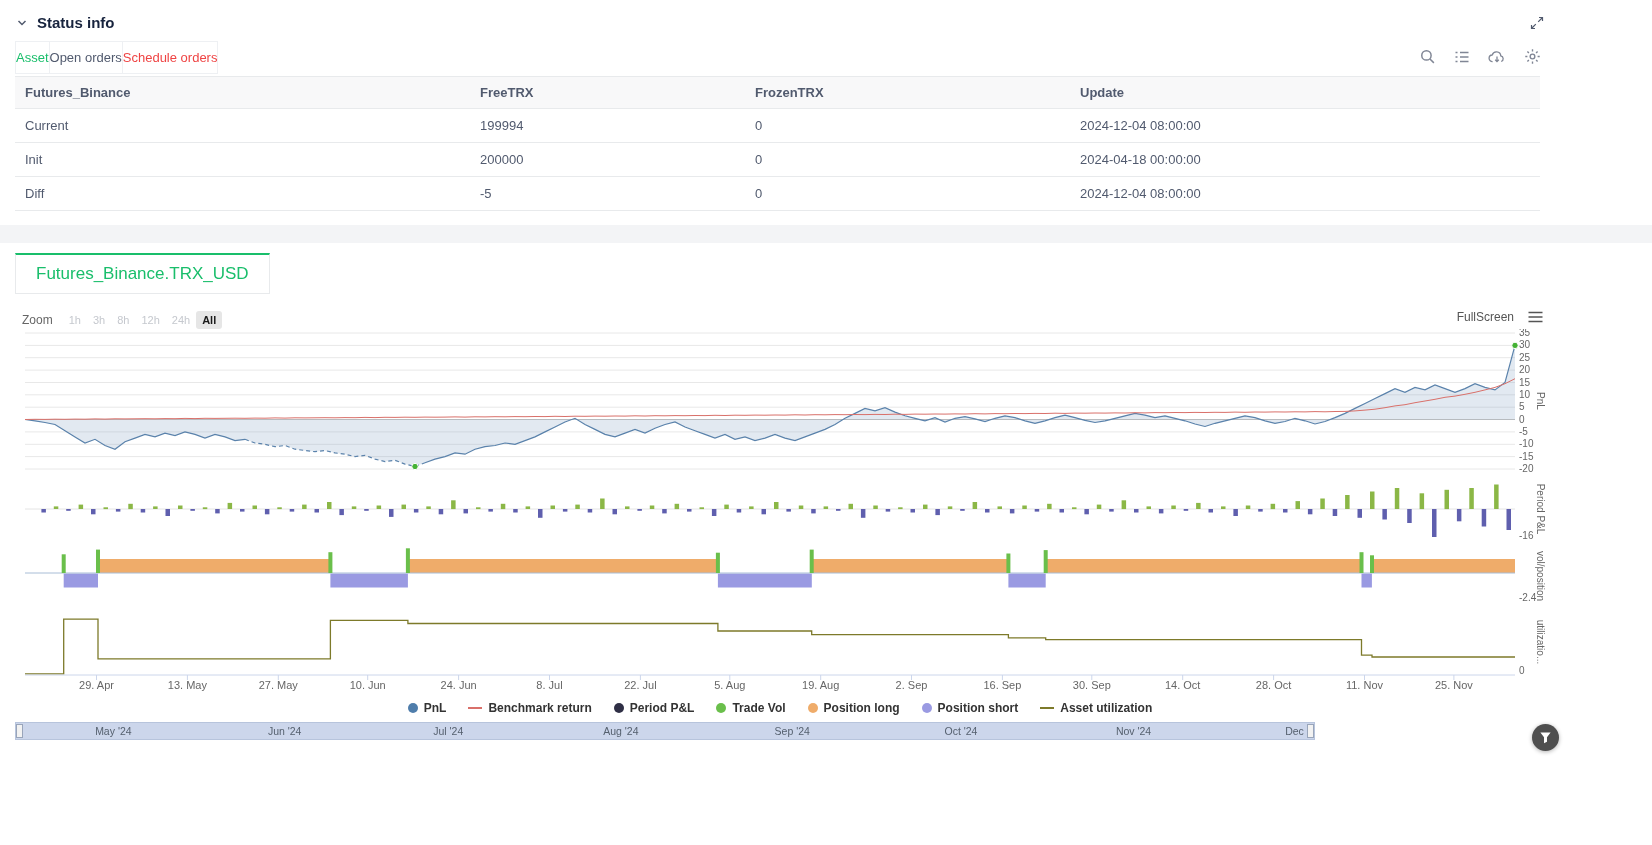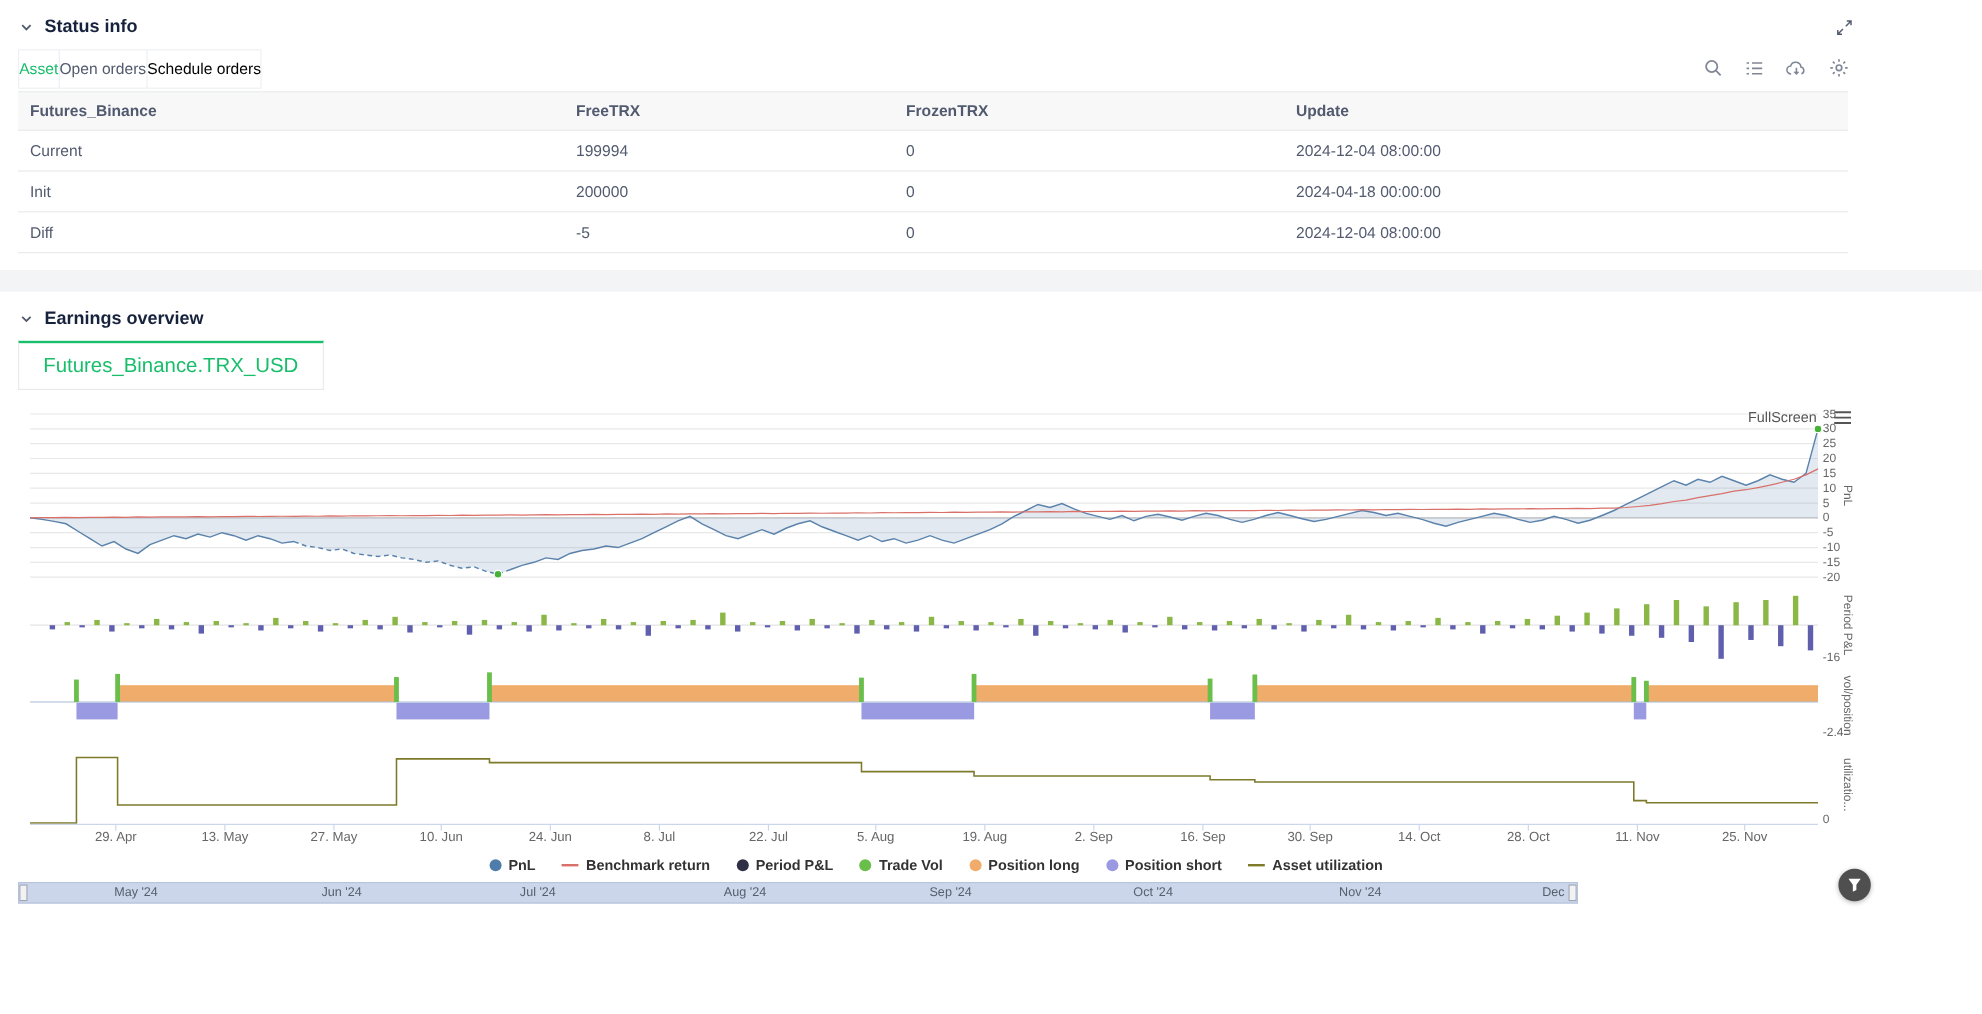--- a/index.html
+++ b/index.html
@@ -4,38 +4,38 @@
 <style>
 *{box-sizing:border-box;margin:0;padding:0}
 body{width:1652px;height:845px;background:#fff;font-family:"Liberation Sans",sans-serif;color:#515a6e;position:relative;overflow:hidden}
 .p-head{position:relative;display:flex;gap:8px;padding:14px 15px 0;width:1560px}
 .p-title{font-size:15px;font-weight:bold;color:#17233d}
 .icon-btn{display:inline-flex;align-items:center;justify-content:center;cursor:pointer;background:none;border:none;padding:0}
 .expand{position:absolute;right:16px;top:16px}
 .tabs-row{position:relative;display:flex;align-items:center;margin:10px 0 0 15px;width:1530px}
 .tab{padding:8px 0;font-size:13px;color:#515a6e;background:#fff;border:1px solid #eef0f3;margin-right:-1px;cursor:pointer;white-space:nowrap}
 .tab.t-active{color:#19be6b}
-.tab.t-green{color:#000000}
+.tab.t-green{color:#ef4444}
 .status-toolbar{position:absolute;right:4px;top:7px;display:flex;gap:18px;align-items:center}
 table.itable{width:1525px;margin:2px 0 0 15px;border-collapse:collapse;font-size:13px}
 .itable th{background:#f8f8f9;text-align:left;font-weight:bold;color:#515a6e;padding:8px 10px;border-bottom:1px solid #e8eaec;border-top:1px solid #e8eaec}
 .itable td{padding:9px 10px;border-bottom:1px solid #e8eaec;color:#515a6e}
 .c-link{color:#2d8cf0;cursor:pointer}
 .c-red{color:#ed4014}
 .band{height:18px;background:#f3f4f6;margin-top:14px;width:1652px}
 .etab-row{margin:10px 0 0 15px}
 .etab{display:inline-block;padding:9px 20px;font-size:17px;color:#19be6b;background:#fff;border:1px solid #e8eaec;border-top:2px solid #19be6b;cursor:pointer}
 .stats-row{position:relative;width:1530px;margin:16px 0 0 15px;text-align:center;font-size:13px;color:#333}
 .fullscreen-wrap{position:absolute;right:2px;top:0;display:flex;align-items:center;gap:14px}
 .fullscreen{font-size:12px;color:#555;cursor:pointer}
 .zoom-row{display:flex;align-items:center;gap:6px;margin:10px 0 0 22px}
 .zoom-label{font-size:12px;color:#666;margin-right:4px}
 .zoom-btn{font-size:11px;color:#c5c8ce;background:none;border:none;padding:3px 6px;cursor:pointer;font-family:inherit}
 .zoom-btn.sel{color:#1a1a1a;background:#e6e6e6;border-radius:3px;font-weight:bold}
-.chart-wrap{margin:12px 0 0 15px}
+.chart-wrap{margin:0 0 0 15px}
 svg text{font-family:"Liberation Sans",sans-serif}
 .axlbl{font-size:10px;fill:#666}
 .xlbl{font-size:11px;fill:#666;text-anchor:middle}
 .ptitle{font-size:10px;fill:#666}
 .legend{display:flex;justify-content:center;gap:22px;margin-top:2px;width:1530px;margin-left:15px;align-items:center}
 .lg-item{display:inline-flex;align-items:center;gap:6px;cursor:pointer}
 .lg-dot{width:10px;height:10px;border-radius:50%}
 .lg-line{width:14px;height:2px}
 .lg-txt{font-size:12px;font-weight:bold;color:#333}
 .navigator{position:relative;width:1300px;height:18px;margin:7px 0 0 15px;background:#ccd6eb;border:1px solid #b7c4dc;overflow:hidden}
@@ -132,46 +132,42 @@
         <td>0</td>
         <td>2024-12-04 08:00:00</td>
       </tr>
     </tbody>
   </table>
 </section>
 
 <div class="band"></div>
 
 <section>
-  <div class="p-head">
-    <span class="icon-btn">
-      <svg width="14" height="14" viewBox="0 0 14 14">
-          <path d="M3.5 5l3.5 3.5L10.5 5" stroke="#515a6e" fill="none" stroke-width="1.5"></path>
-        </svg>
-    </span>
-    <span class="p-title">Earnings overview</span>
-  </div>
 
   <div class="etab-row">
     <div class="etab">Futures_Binance.TRX_USD</div>
   </div>
 
   <div class="stats-row">
     <span class="fullscreen-wrap">
       <span class="fullscreen">FullScreen</span>
       <span class="icon-btn">
         <svg width="15" height="12" viewBox="0 0 15 12">
             <g stroke="#555" stroke-width="1.6">
               <path d="M0.5 1.5h14M0.5 6h14M0.5 10.5h14"></path>
             </g>
           </svg>
       </span>
     </span>
   </div>
 
+  <div class="zoom-row">
+    <span class="zoom-label">Zoom</span>
+    <span id="zoom-buttons"><button class="zoom-btn">1h</button><button class="zoom-btn">3h</button><button class="zoom-btn">8h</button><button class="zoom-btn">12h</button><button class="zoom-btn">24h</button><button class="zoom-btn sel">All</button></span>
+  </div>
 
   <div class="chart-wrap">
     <svg id="chart-svg" width="1530" height="366">
         <line x1="10" x2="1500" y1="4.0" y2="4.0" stroke="#e8e8e8"></line>
         <text class="axlbl" x="1504" y="7.0">35</text>
         <line x1="10" x2="1500" y1="16.4" y2="16.4" stroke="#e8e8e8"></line>
         <text class="axlbl" x="1504" y="19.4">30</text>
         <line x1="10" x2="1500" y1="28.7" y2="28.7" stroke="#e8e8e8"></line>
         <text class="axlbl" x="1504" y="31.7">25</text>
         <line x1="10" x2="1500" y1="41.1" y2="41.1" stroke="#e8e8e8"></line>

